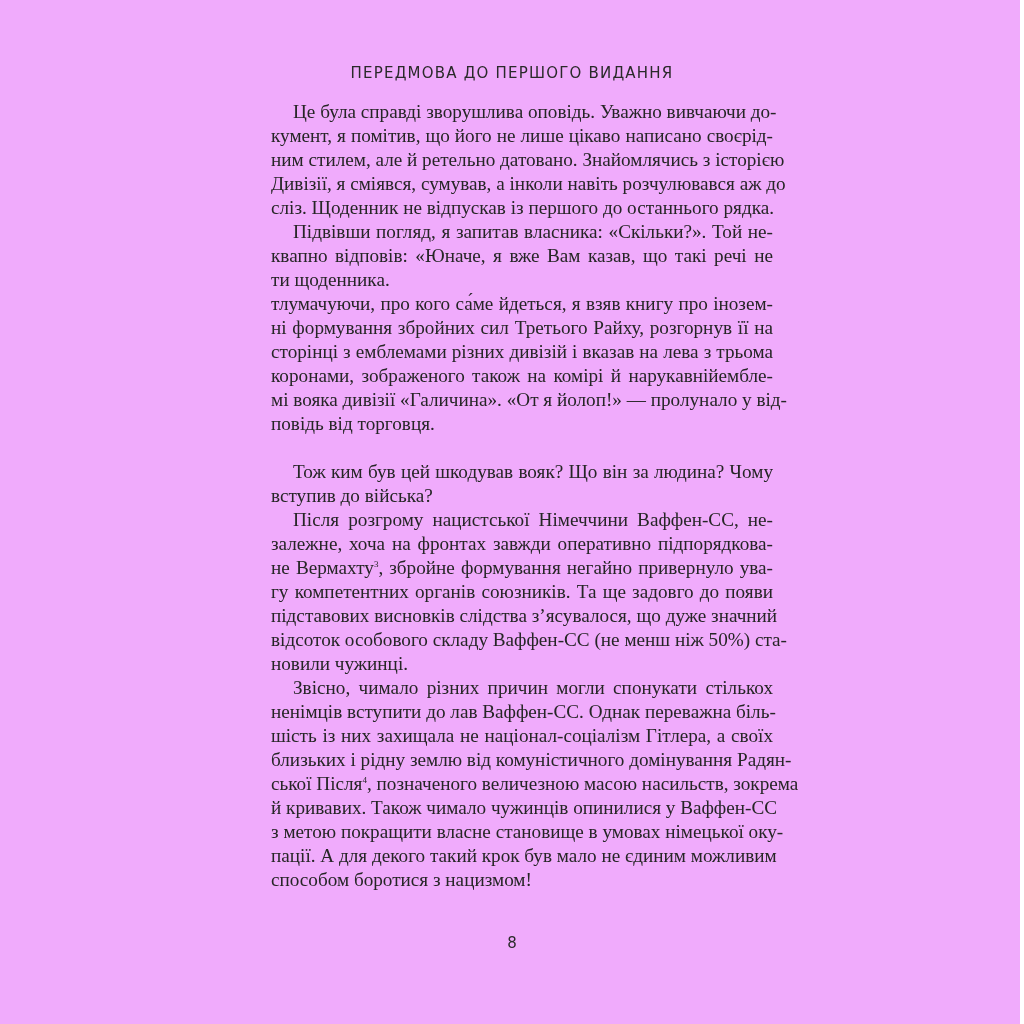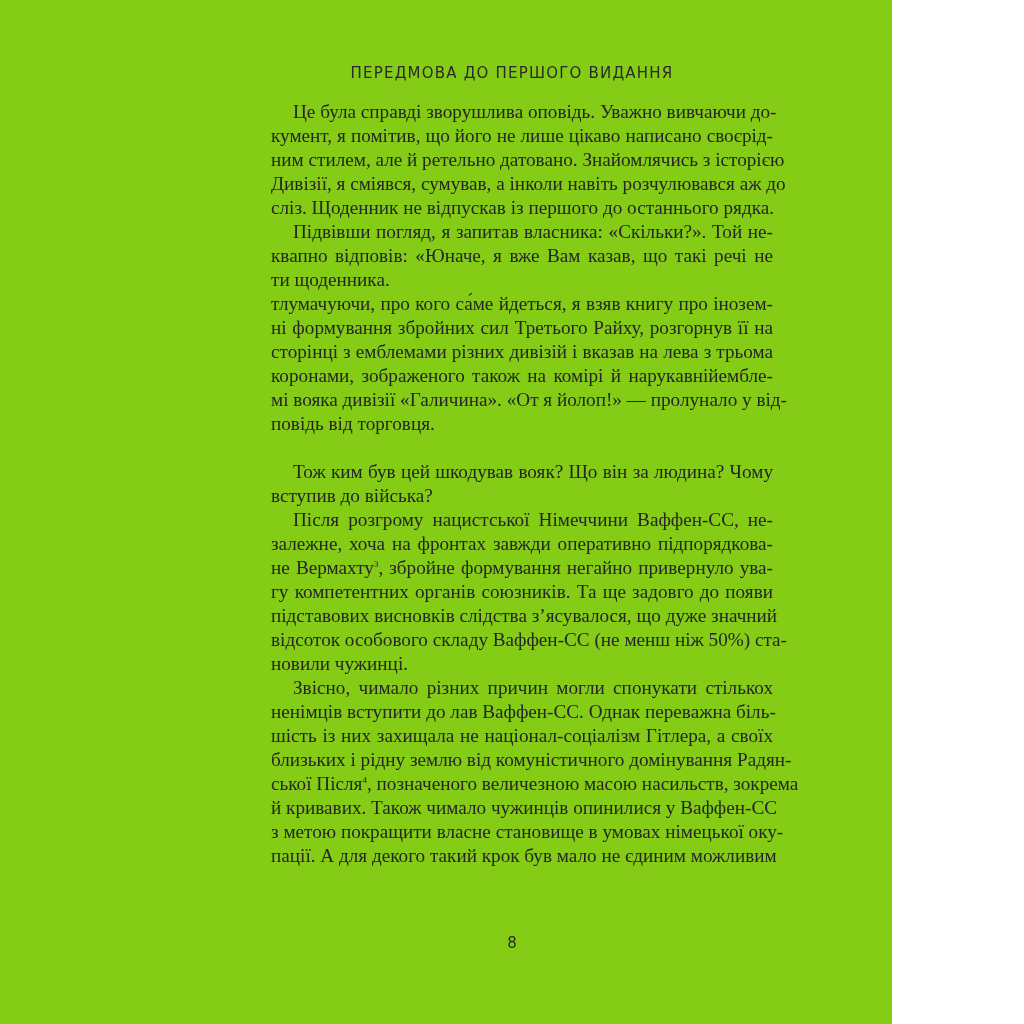--- a/index.html
+++ b/index.html
@@ -9,22 +9,22 @@
   }
   body {
     width: 1024px;
     height: 1024px;
     position: relative;
     overflow: hidden;
   }
   .page {
     position: absolute;
     left: 0; top: 0;
-    width: 892px; height: 1024px;
-    background: #84cc16;
+    width: 1020px; height: 1024px;
+    background: #f0abfc;
   }
   .running-head {
     position: absolute;
     top: 64px;
     left: 0;
     width: 1024px;
     text-align: center;
     font-family: "DejaVu Sans", "Liberation Sans", sans-serif;
     font-size: 15px;
     letter-spacing: 1.2px;
@@ -125,19 +125,20 @@
 
     <div>
       <span class="line indent">Звісно, чимало різних причин могли спонукати стількох</span>
       <span class="line">ненімців вступити до лав Ваффен-СС. Однак переважна біль-</span>
       <span class="line">шість із них захищала не націонал-соціалізм Гітлера, а своїх</span>
       <span class="line">близьких і рідну землю від комуністичного домінування Радян-</span>
       <span class="line"><span>ської Після</span><sup>4</sup><span>, позначеного величезною масою насильств, зокрема</span></span>
       <span class="line">й кривавих. Також чимало чужинців опинилися у Ваффен-СС</span>
       <span class="line">з метою покращити власне становище в умовах німецької оку-</span>
       <span class="line">пації. А для декого такий крок був мало не єдиним можливим</span>
+      <span class="line last">способом боротися з нацизмом!</span>
     </div>
 
   </div>
 
   <div class="page-number">8</div>
 
 </div>
 
 </body></html>

